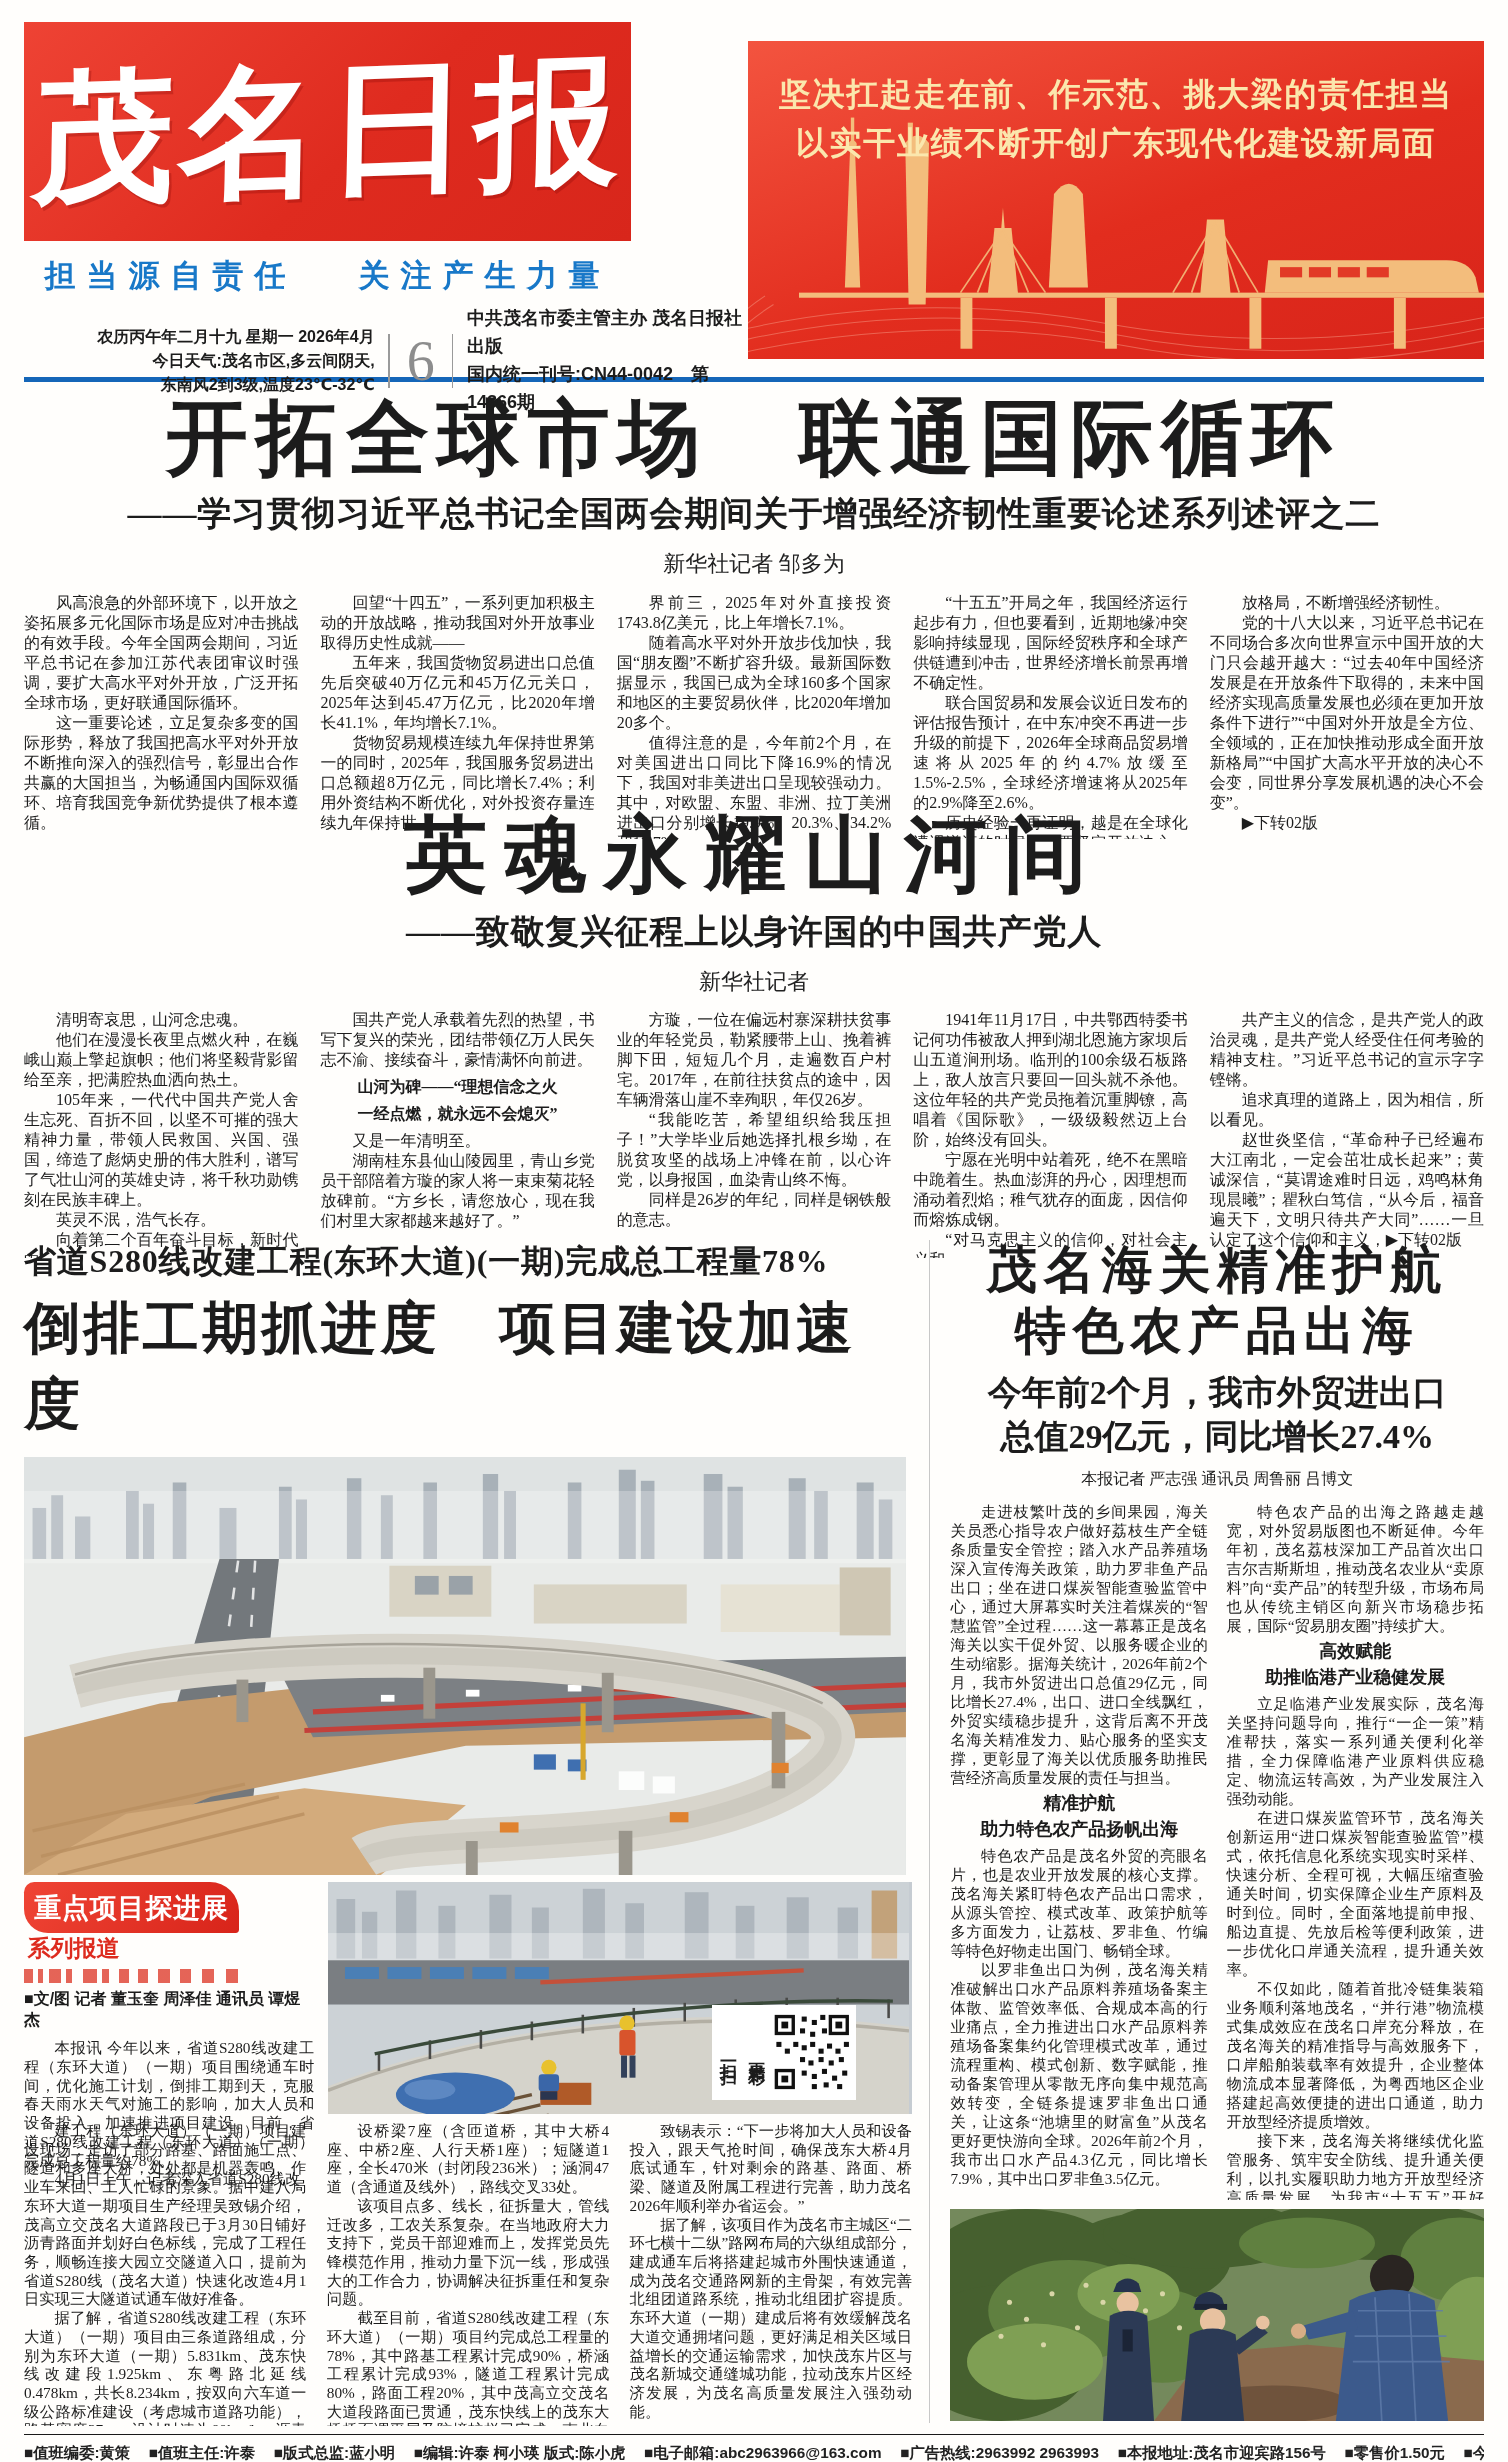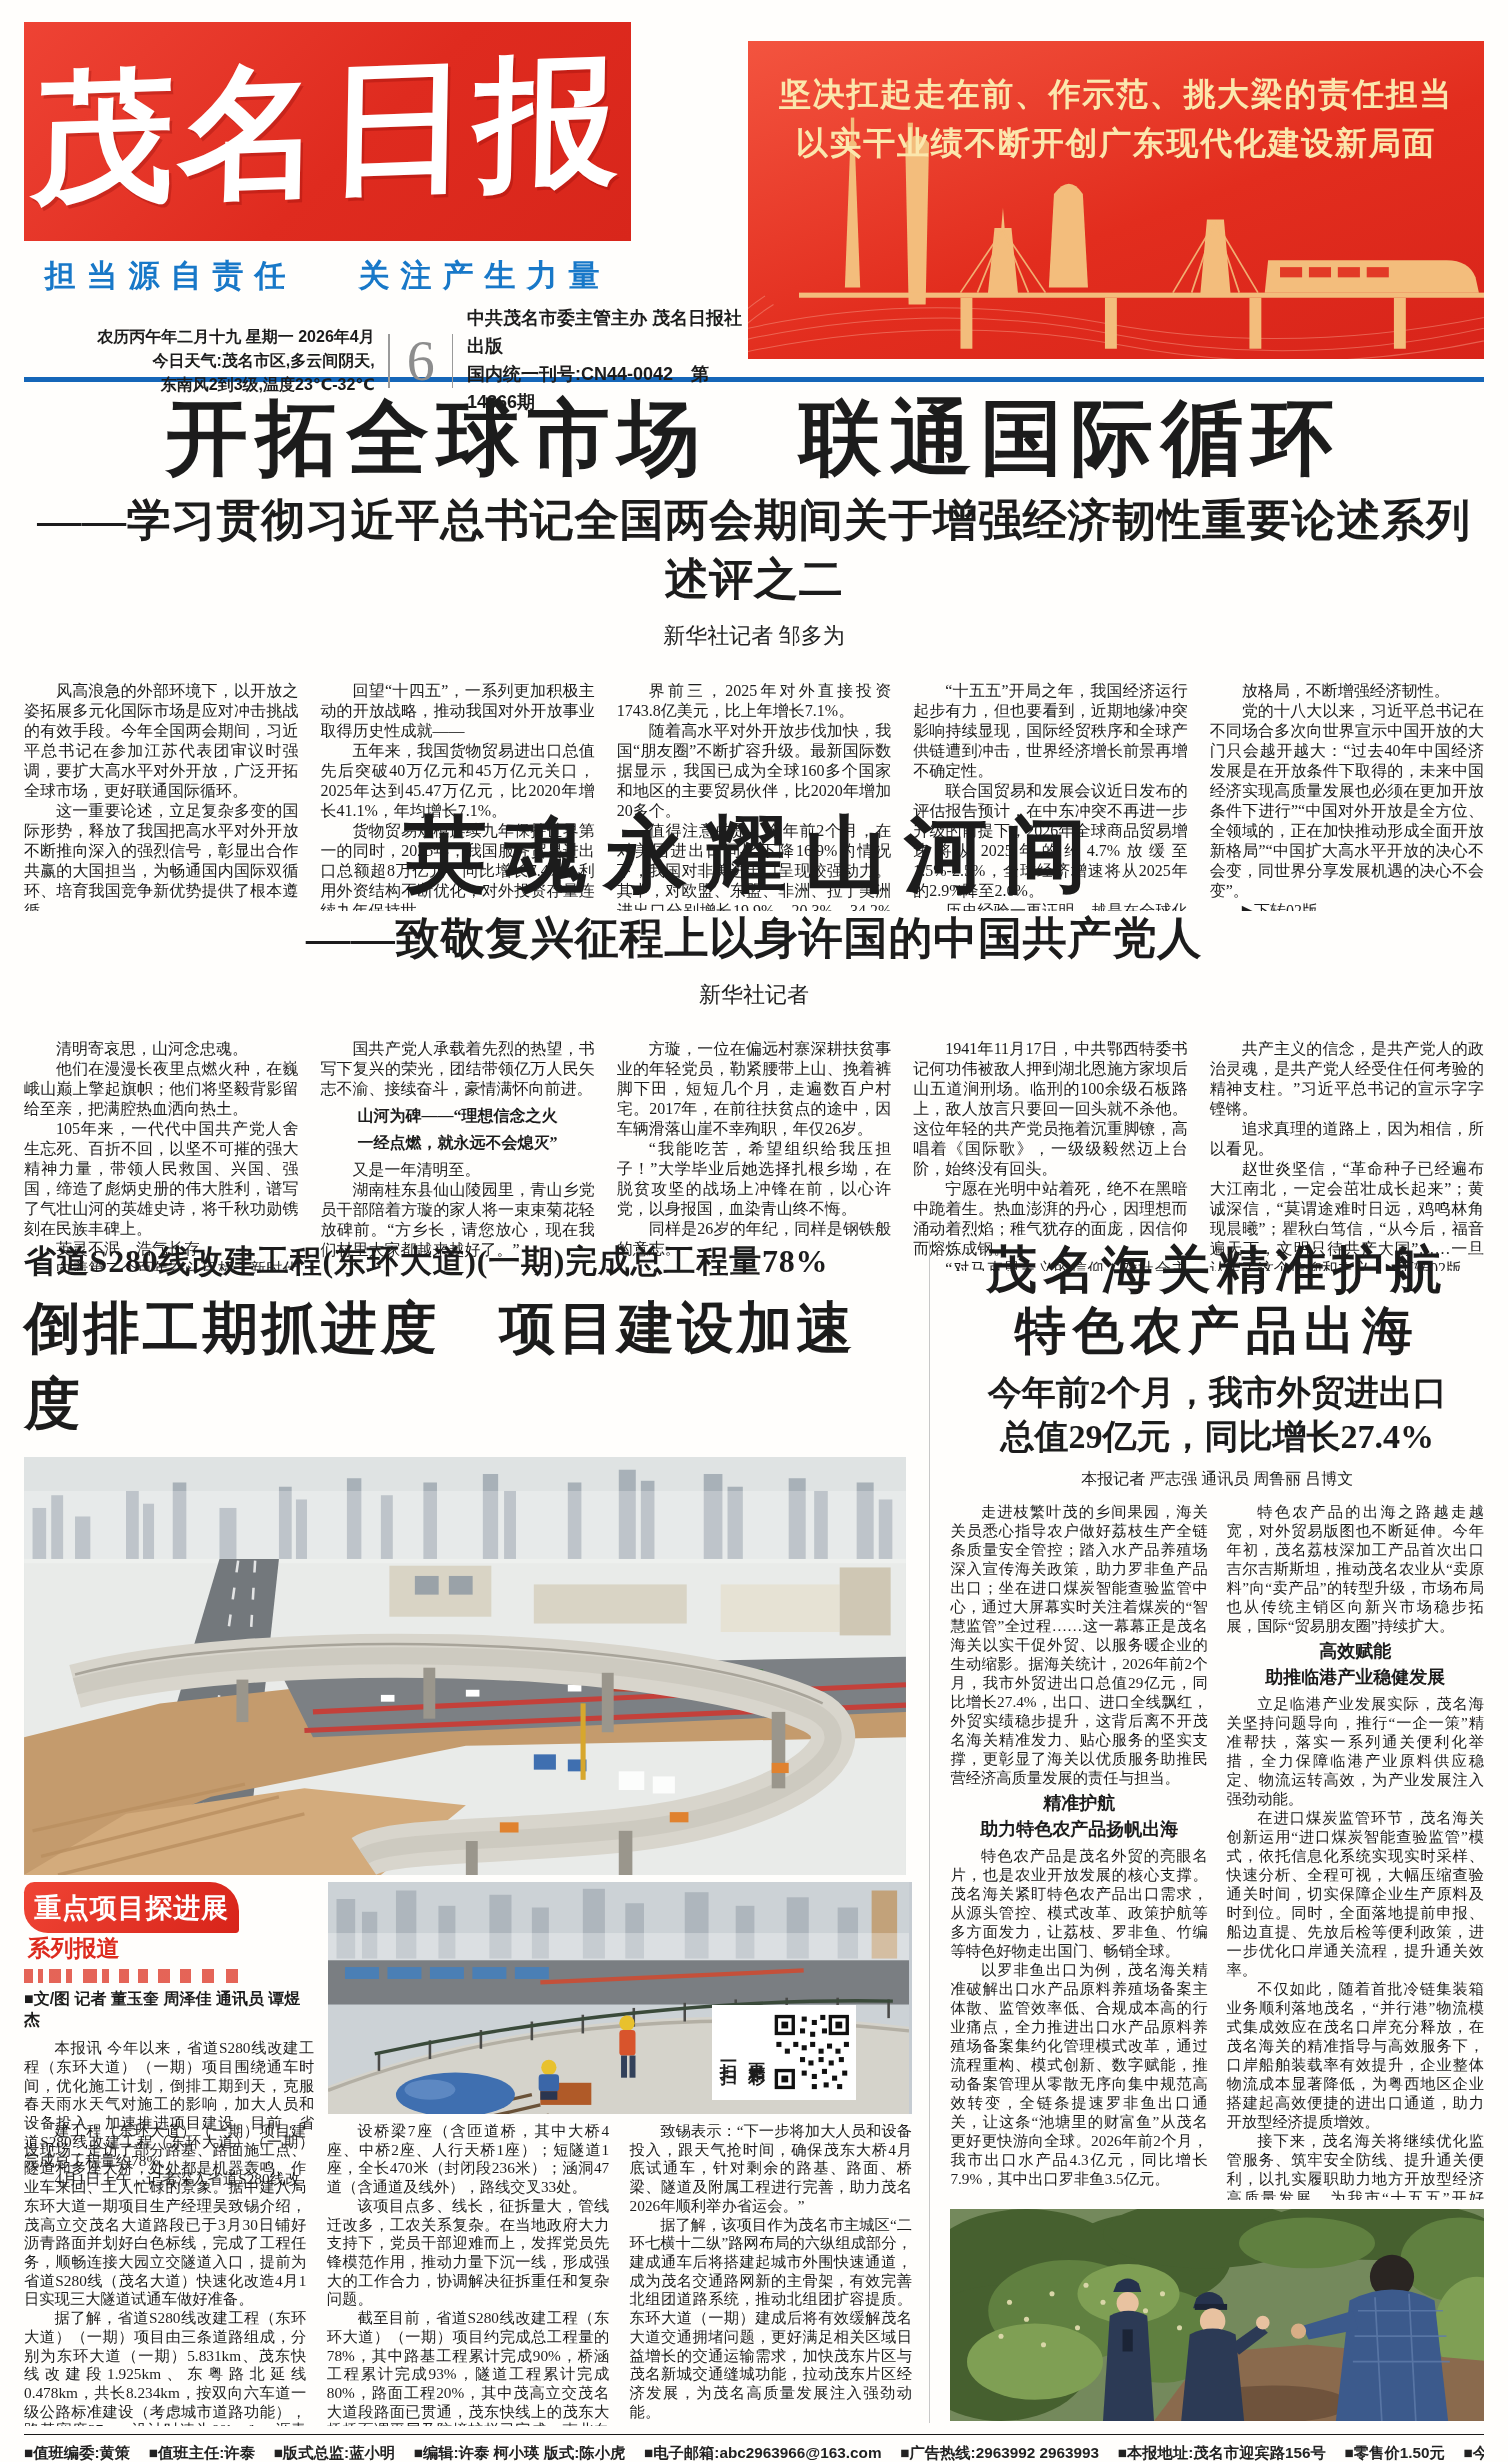--- a/index.html
+++ b/index.html
@@ -27,24 +27,24 @@
             background:linear-gradient(160deg,#f3543f 0%,#e22d1e 55%,#d8241a 100%); }
   .banner-text { position:relative; z-index:2; padding-top:29px; text-align:center;
                  font-family:"Liberation Sans","DejaVu Sans",sans-serif; }
   .banner-line { color:#fbe7ad; font-size:32px; font-weight:bold; letter-spacing:1.7px; line-height:1.55; }
   .banner-art { position:absolute; left:0; bottom:0; z-index:1; }
   .blue-rule { height:5.1px; background:#1566b8; margin-top:5.1px; }
 
   
   .center { text-align:center; }
   .art-head-1 { font-size:82px; font-weight:bold; letter-spacing:8.5px; line-height:1.04; }
-  .art-sub { font-size:44px; font-weight:bold; margin-top:10.2px; letter-spacing:0.8px; }
+  .art-sub { font-size:34px; font-weight:bold; margin-top:10.2px; letter-spacing:0.8px; }
   .art-byline { font-size:22px; margin-top:12px; color:#222; }
   .art-body { display:flex; gap:22px; margin-top:13.6px; text-align:justify; overflow:hidden; }
-  .art-body .col { flex:1; font-size:16px; line-height:20px;margin-top:16px; }
+  .art-body .col { flex:1; font-size:16px; line-height:20px; }
   .art-body p, .cols3 p, .inset-text p, .customs-col p { text-indent:2em; margin:0; }
   .inner-subhead p { text-indent:0; text-align:center; font-weight:bold; margin:6.8px 0; }
 
   #article-global { height:425px; padding-top:13.6px; }
   #article-global .art-body { height:246px; }
   #article-heroes { height:423px; padding-top:5.1px; }
   #article-heroes .art-head-1 { font-size:83px; letter-spacing:17px; }
   #article-heroes .art-body { height:248px; }
 
   

